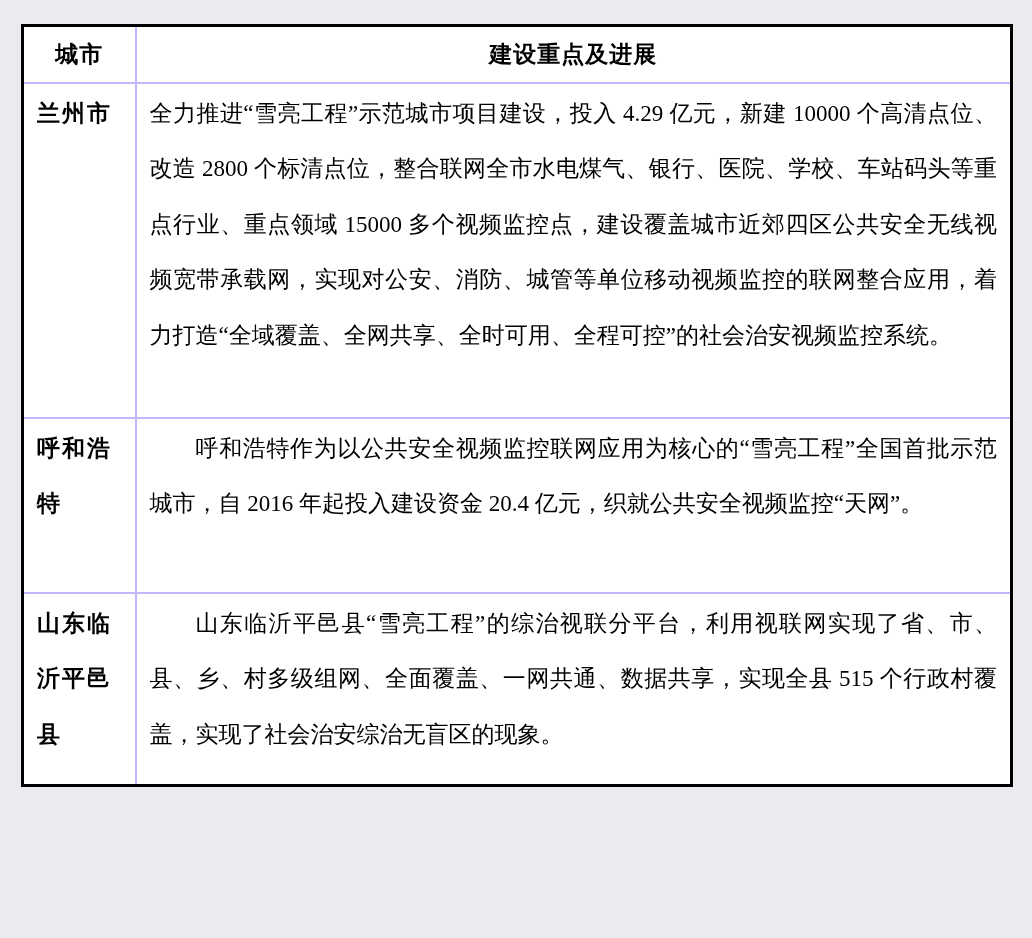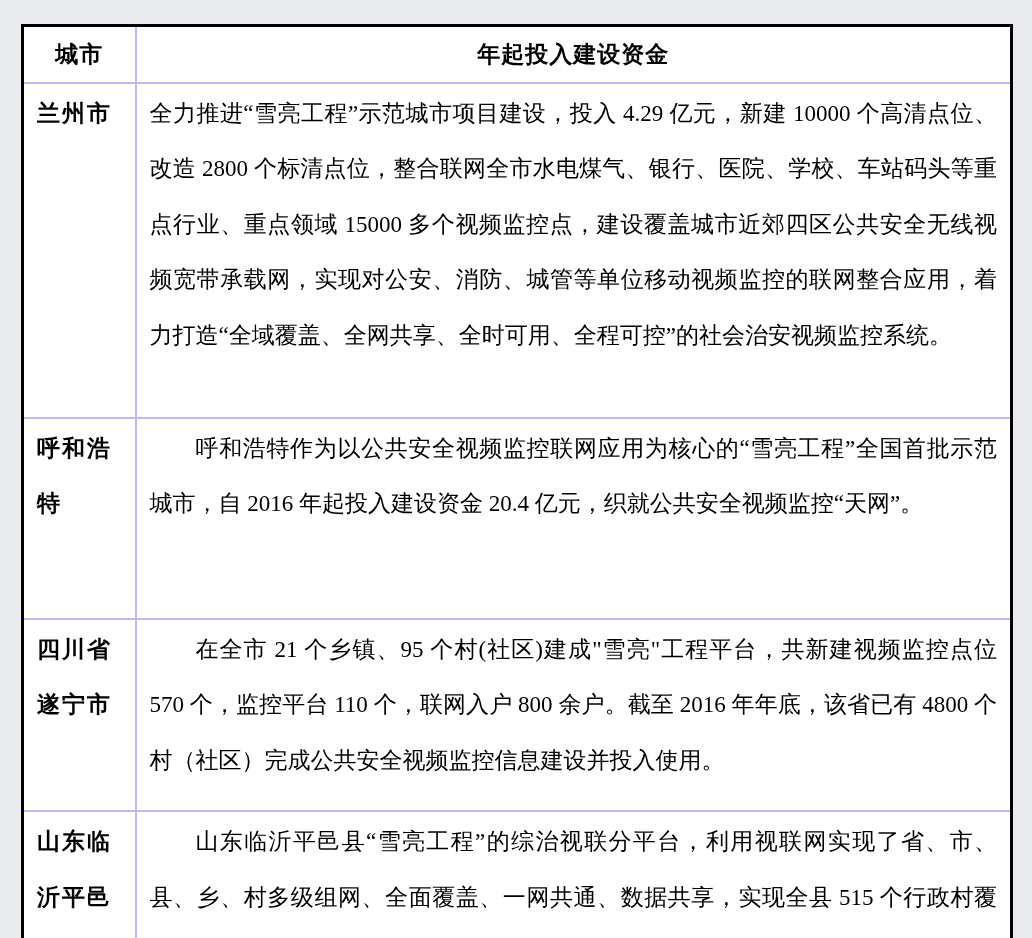--- a/index.html
+++ b/index.html
@@ -64,51 +64,47 @@
     padding: 2px 13px 22px 13px;
     line-height: 55.5px;
     text-align: justify;
     text-justify: inter-ideograph;
   }
 
   td.detail.indent { text-indent: 2em; }
 
   
   tr.row-0 td { height: 335px; }
-  tr.row-1 td { height: 201px; }
+  tr.row-1 td { height: 175px; }
   tr.row-2 td { height: 166px; }
   tr.row-3 td { height: 172px; }
 </style>
 </head>
 <body>
 
 <div class="page">
   <table class="doc-table">
     <colgroup>
       <col class="col-city">
       <col class="col-detail">
     </colgroup>
     <thead>
       <tr>
         <th>城市</th>
-        <th>年起投入建设资金</th>
+        <th>建设重点及进展</th>
       </tr>
     </thead>
     <tbody>
       <tr class="row-0">
         <td class="city">兰州市</td>
         <td class="detail">全力推进“雪亮工程”示范城市项目建设，投入 4.29 亿元，新建 10000 个高清点位、改造 2800 个标清点位，整合联网全市水电煤气、银行、医院、学校、车站码头等重点行业、重点领域 15000 多个视频监控点，建设覆盖城市近郊四区公共安全无线视频宽带承载网，实现对公安、消防、城管等单位移动视频监控的联网整合应用，着力打造“全域覆盖、全网共享、全时可用、全程可控”的社会治安视频监控系统。</td>
       </tr>
       <tr class="row-1">
         <td class="city">呼和浩特</td>
         <td class="detail indent">呼和浩特作为以公共安全视频监控联网应用为核心的“雪亮工程”全国首批示范城市，自 2016 年起投入建设资金 20.4 亿元，织就公共安全视频监控“天网”。</td>
       </tr>
-      <tr class="row-2">
-        <td class="city">四川省遂宁市</td>
-        <td class="detail indent">在全市 21 个乡镇、95 个村(社区)建成"雪亮"工程平台，共新建视频监控点位 570 个，监控平台 110 个，联网入户 800 余户。截至 2016 年年底，该省已有 4800 个村（社区）完成公共安全视频监控信息建设并投入使用。</td>
-      </tr>
       <tr class="row-3">
         <td class="city">山东临沂平邑县</td>
         <td class="detail indent">山东临沂平邑县“雪亮工程”的综治视联分平台，利用视联网实现了省、市、县、乡、村多级组网、全面覆盖、一网共通、数据共享，实现全县 515 个行政村覆盖，实现了社会治安综治无盲区的现象。</td>
       </tr>
     </tbody>
   </table>
 </div>
 
 </body></html>

